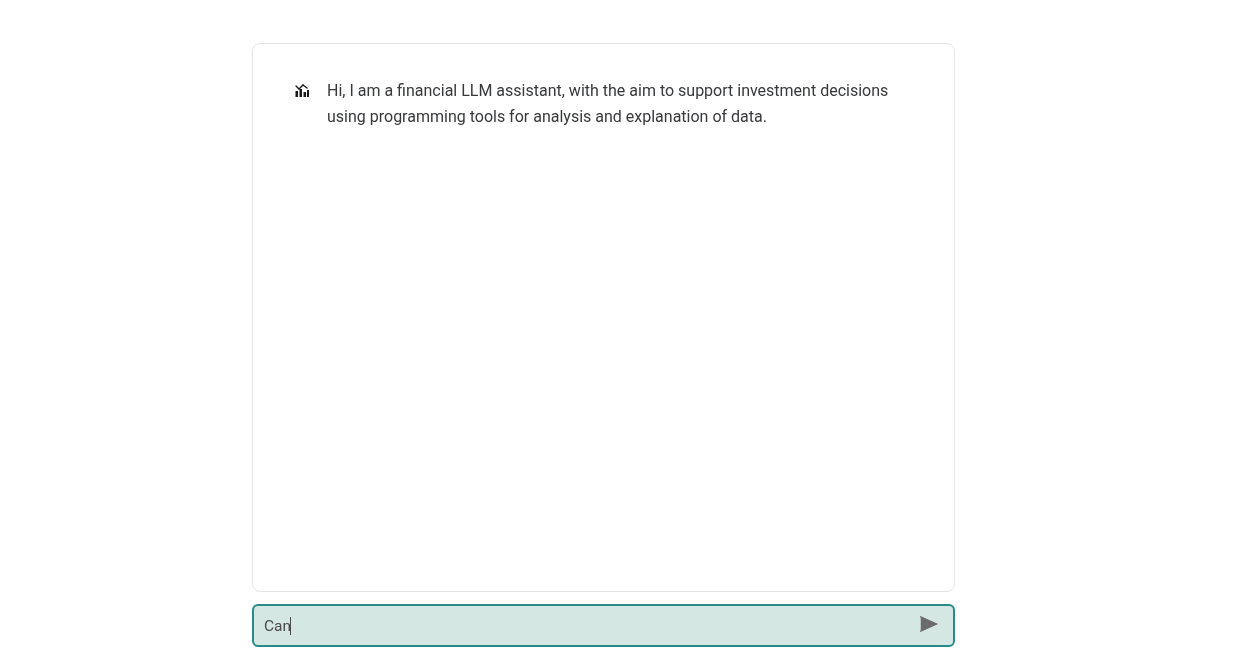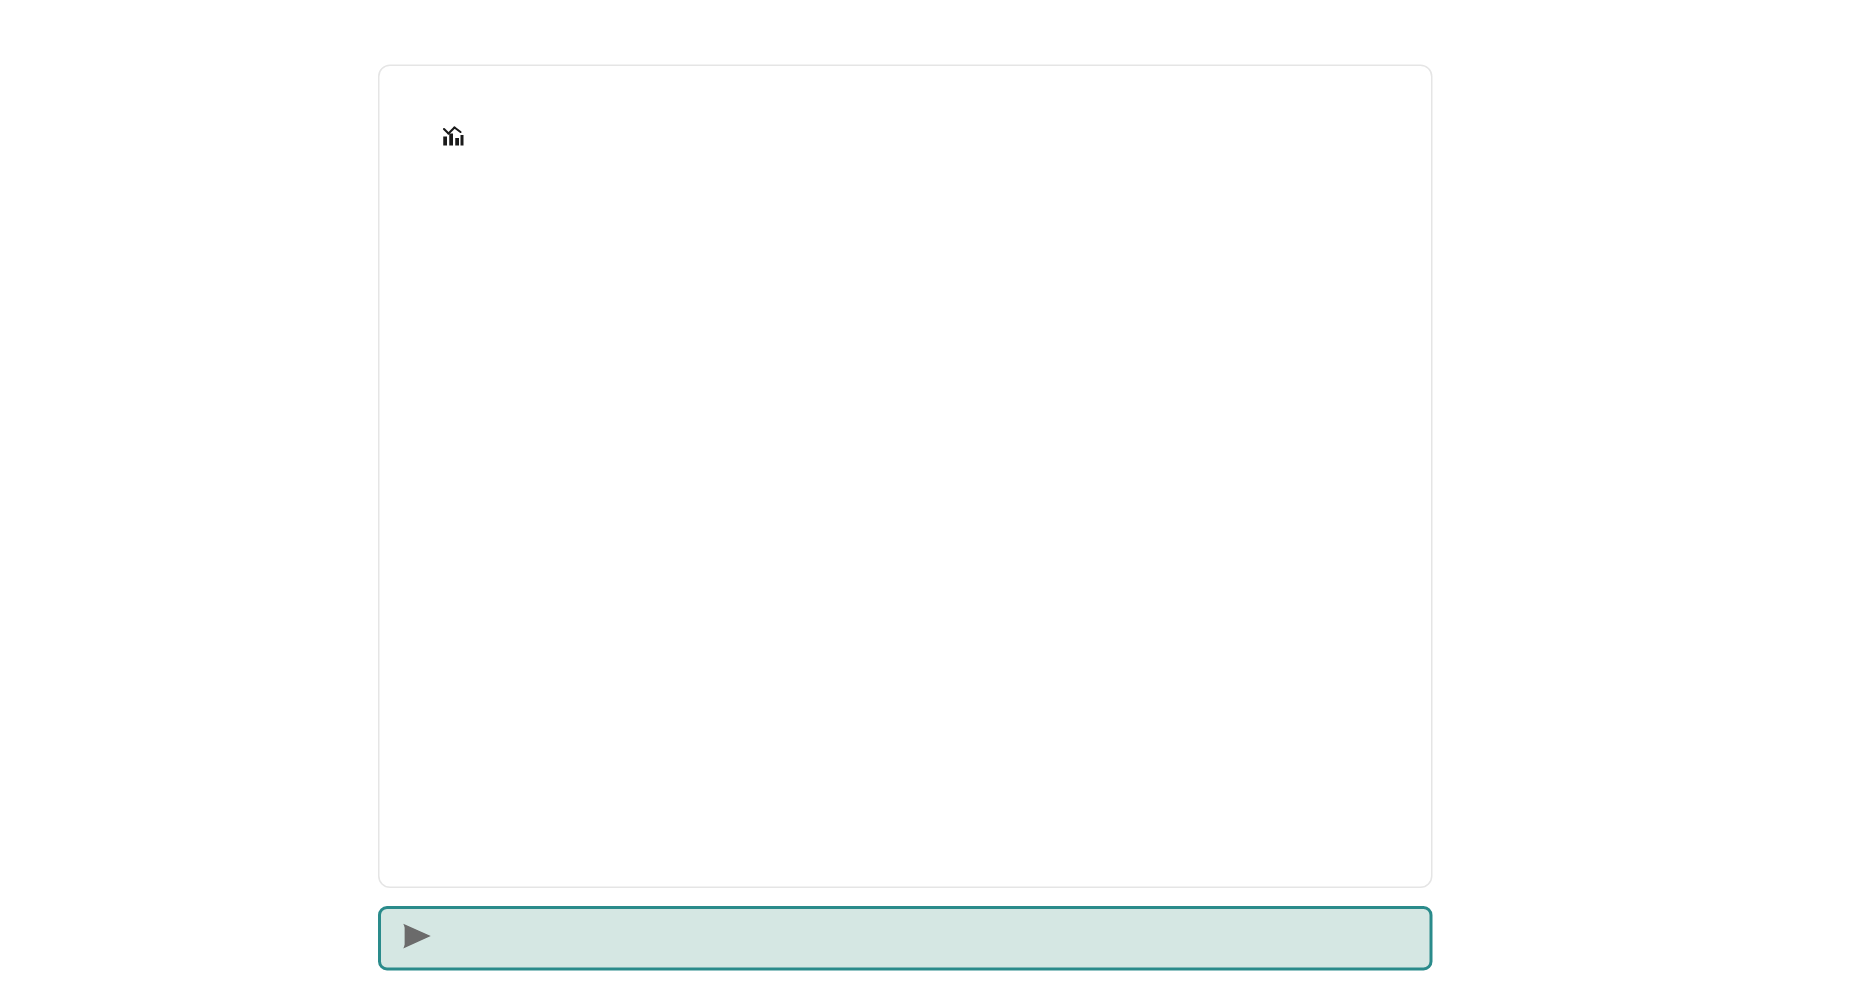--- a/index.html
+++ b/index.html
@@ -102,24 +102,29 @@
       <svg viewBox="0 0 16 16" fill="none">
         <path d="M2 3 L5 6" stroke="#1a1a1a" stroke-width="1.4" stroke-linecap="round"></path>
         <path d="M5 6 L9 2" stroke="#1a1a1a" stroke-width="1.4" stroke-linecap="round"></path>
         <path d="M9 2 L13 5" stroke="#1a1a1a" stroke-width="1.4" stroke-linecap="round"></path>
         <rect x="1.5" y="8" width="2.5" height="6" fill="#1a1a1a"></rect>
         <rect x="5.5" y="6" width="2.5" height="8" fill="#1a1a1a"></rect>
         <rect x="9.5" y="9" width="2.5" height="5" fill="#1a1a1a"></rect>
         <rect x="13" y="7" width="2" height="7" fill="#1a1a1a"></rect>
       </svg>
     </div>
+    <div class="message-text">Hi, I am a financial LLM assistant, with the aim to support investment decisions using programming tools for analysis and explanation of data.</div>
   </div>
 </div>
 
 <div class="input-bar">
+  <div class="input-display">
+    <span>Can</span>
+      <span class="text-cursor"></span>
+  </div>
   <button class="send-button">
     <span>
       <svg viewBox="0 0 24 24" fill="#6b6b6b">
         <path d="M3 12 L3 4 L21 12 L3 20 L3 12 L12 12" stroke="#6b6b6b" stroke-width="0" fill="#6b6b6b"></path>
         <path d="M2 3 L22 12 L2 21 L6 12 Z" fill="#6b6b6b"></path>
       </svg>
     </span>
   </button>
 </div>
 

